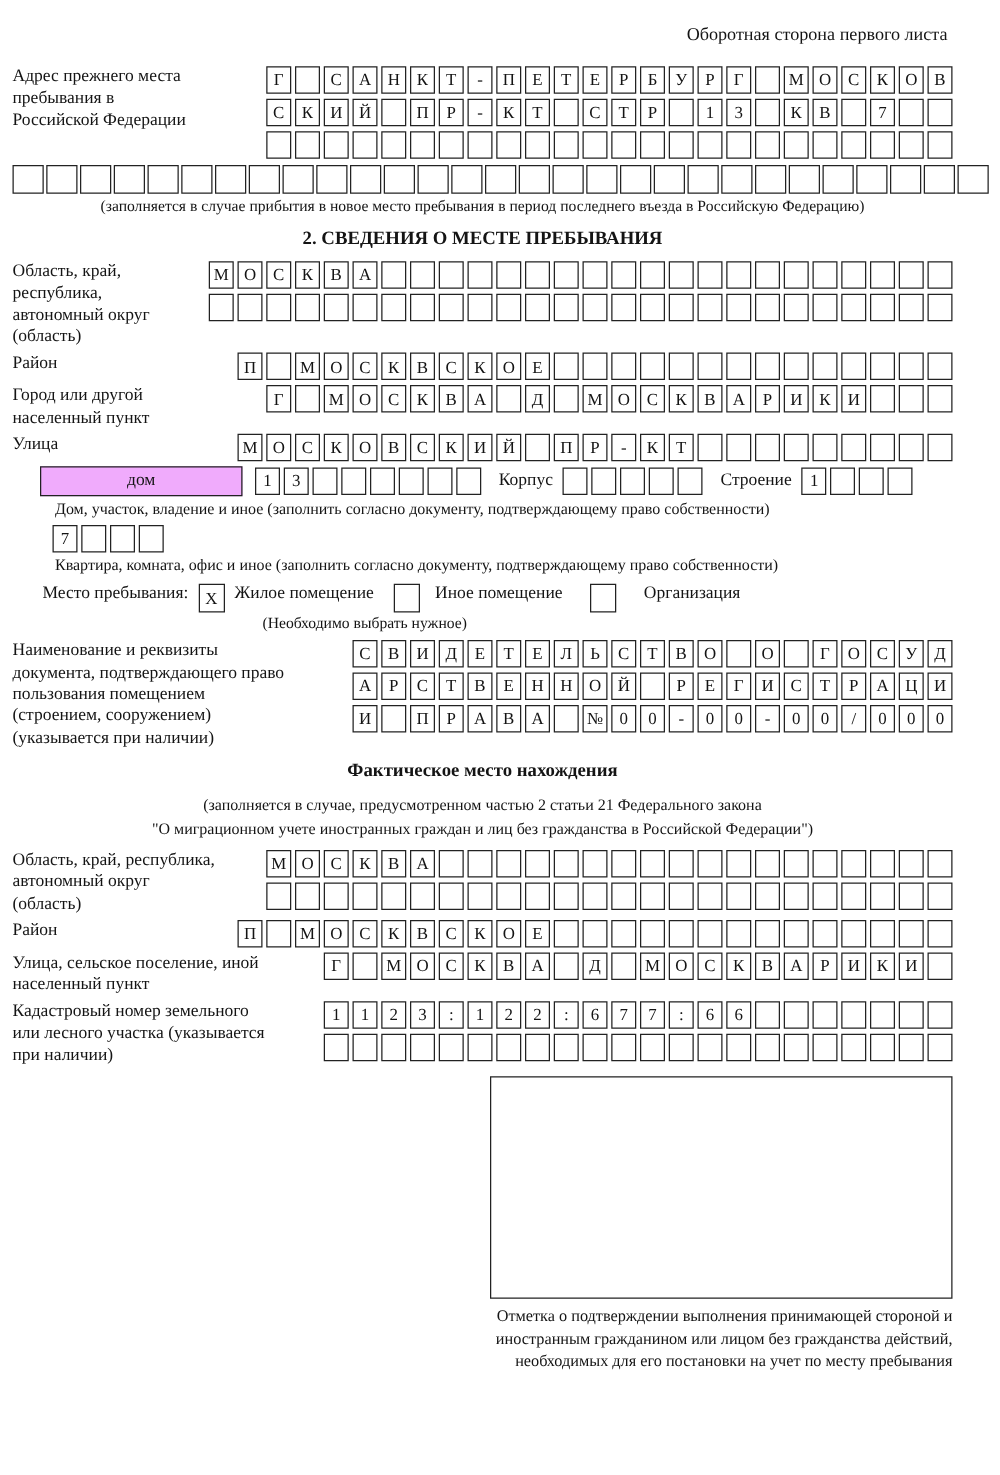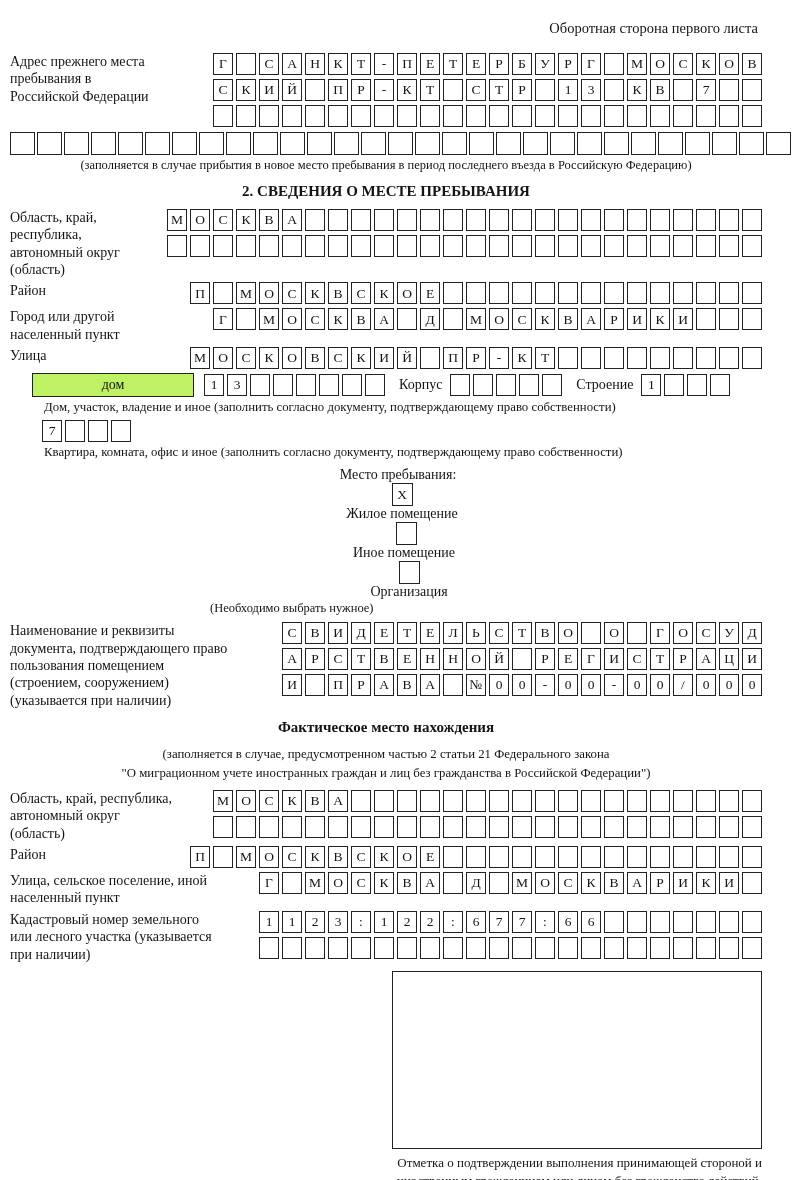--- a/index.html
+++ b/index.html
@@ -28,27 +28,27 @@
   .brow-wide .bx{width:24.5px;height:23px;}
   .brow-wide{gap:2.5px;margin-top:5px;}
 
   .cap-center{font-size:12.5px;text-align:center;margin:3px 0 8px;}
   .cap-left{font-size:12.8px;margin:2px 0 5px 34px;}
   .sec-title{text-align:center;font-weight:bold;font-size:15px;margin:10px 0 9px;}
 
   .house-row{display:flex;align-items:center;margin:3px 0 3px 22px;}
   .widebox{
     box-sizing:border-box;border:1.6px solid #222;height:24px;
-    display:flex;align-items:center;justify-content:center;font-size:14px;background:#bef264;
+    display:flex;align-items:center;justify-content:center;font-size:14px;background:#f0abfc;
   }
   .wb-dom{width:162px;}
   .wb-kv{width:196px;}
   .inl-label{font-size:14px;white-space:nowrap;}
 
-  .stay-row{display:flex;align-items:center;margin:7px 0 1px 24px;flex-direction:column;}
+  .stay-row{display:flex;margin:7px 0 1px 24px;}
   .cb-wrap{display:flex;}
   .cb-wrap .bx{width:21px;height:23px;}
   .stay-note{font-size:12.5px;margin:1px 0 6px 200px;}
 
   .s3caps{font-size:12.8px;text-align:center;line-height:1.45;margin-bottom:8px;}
 
   .stamp-wrap{display:flex;flex-direction:column;align-items:flex-end;margin-top:8px;}
   .stamp-box{box-sizing:border-box;width:370px;height:178px;border:1.6px solid #222;background:#fff;}
   .stamp-cap{width:404px;text-align:right;font-size:13px;line-height:1.38;margin-top:5px;}
 </style>

